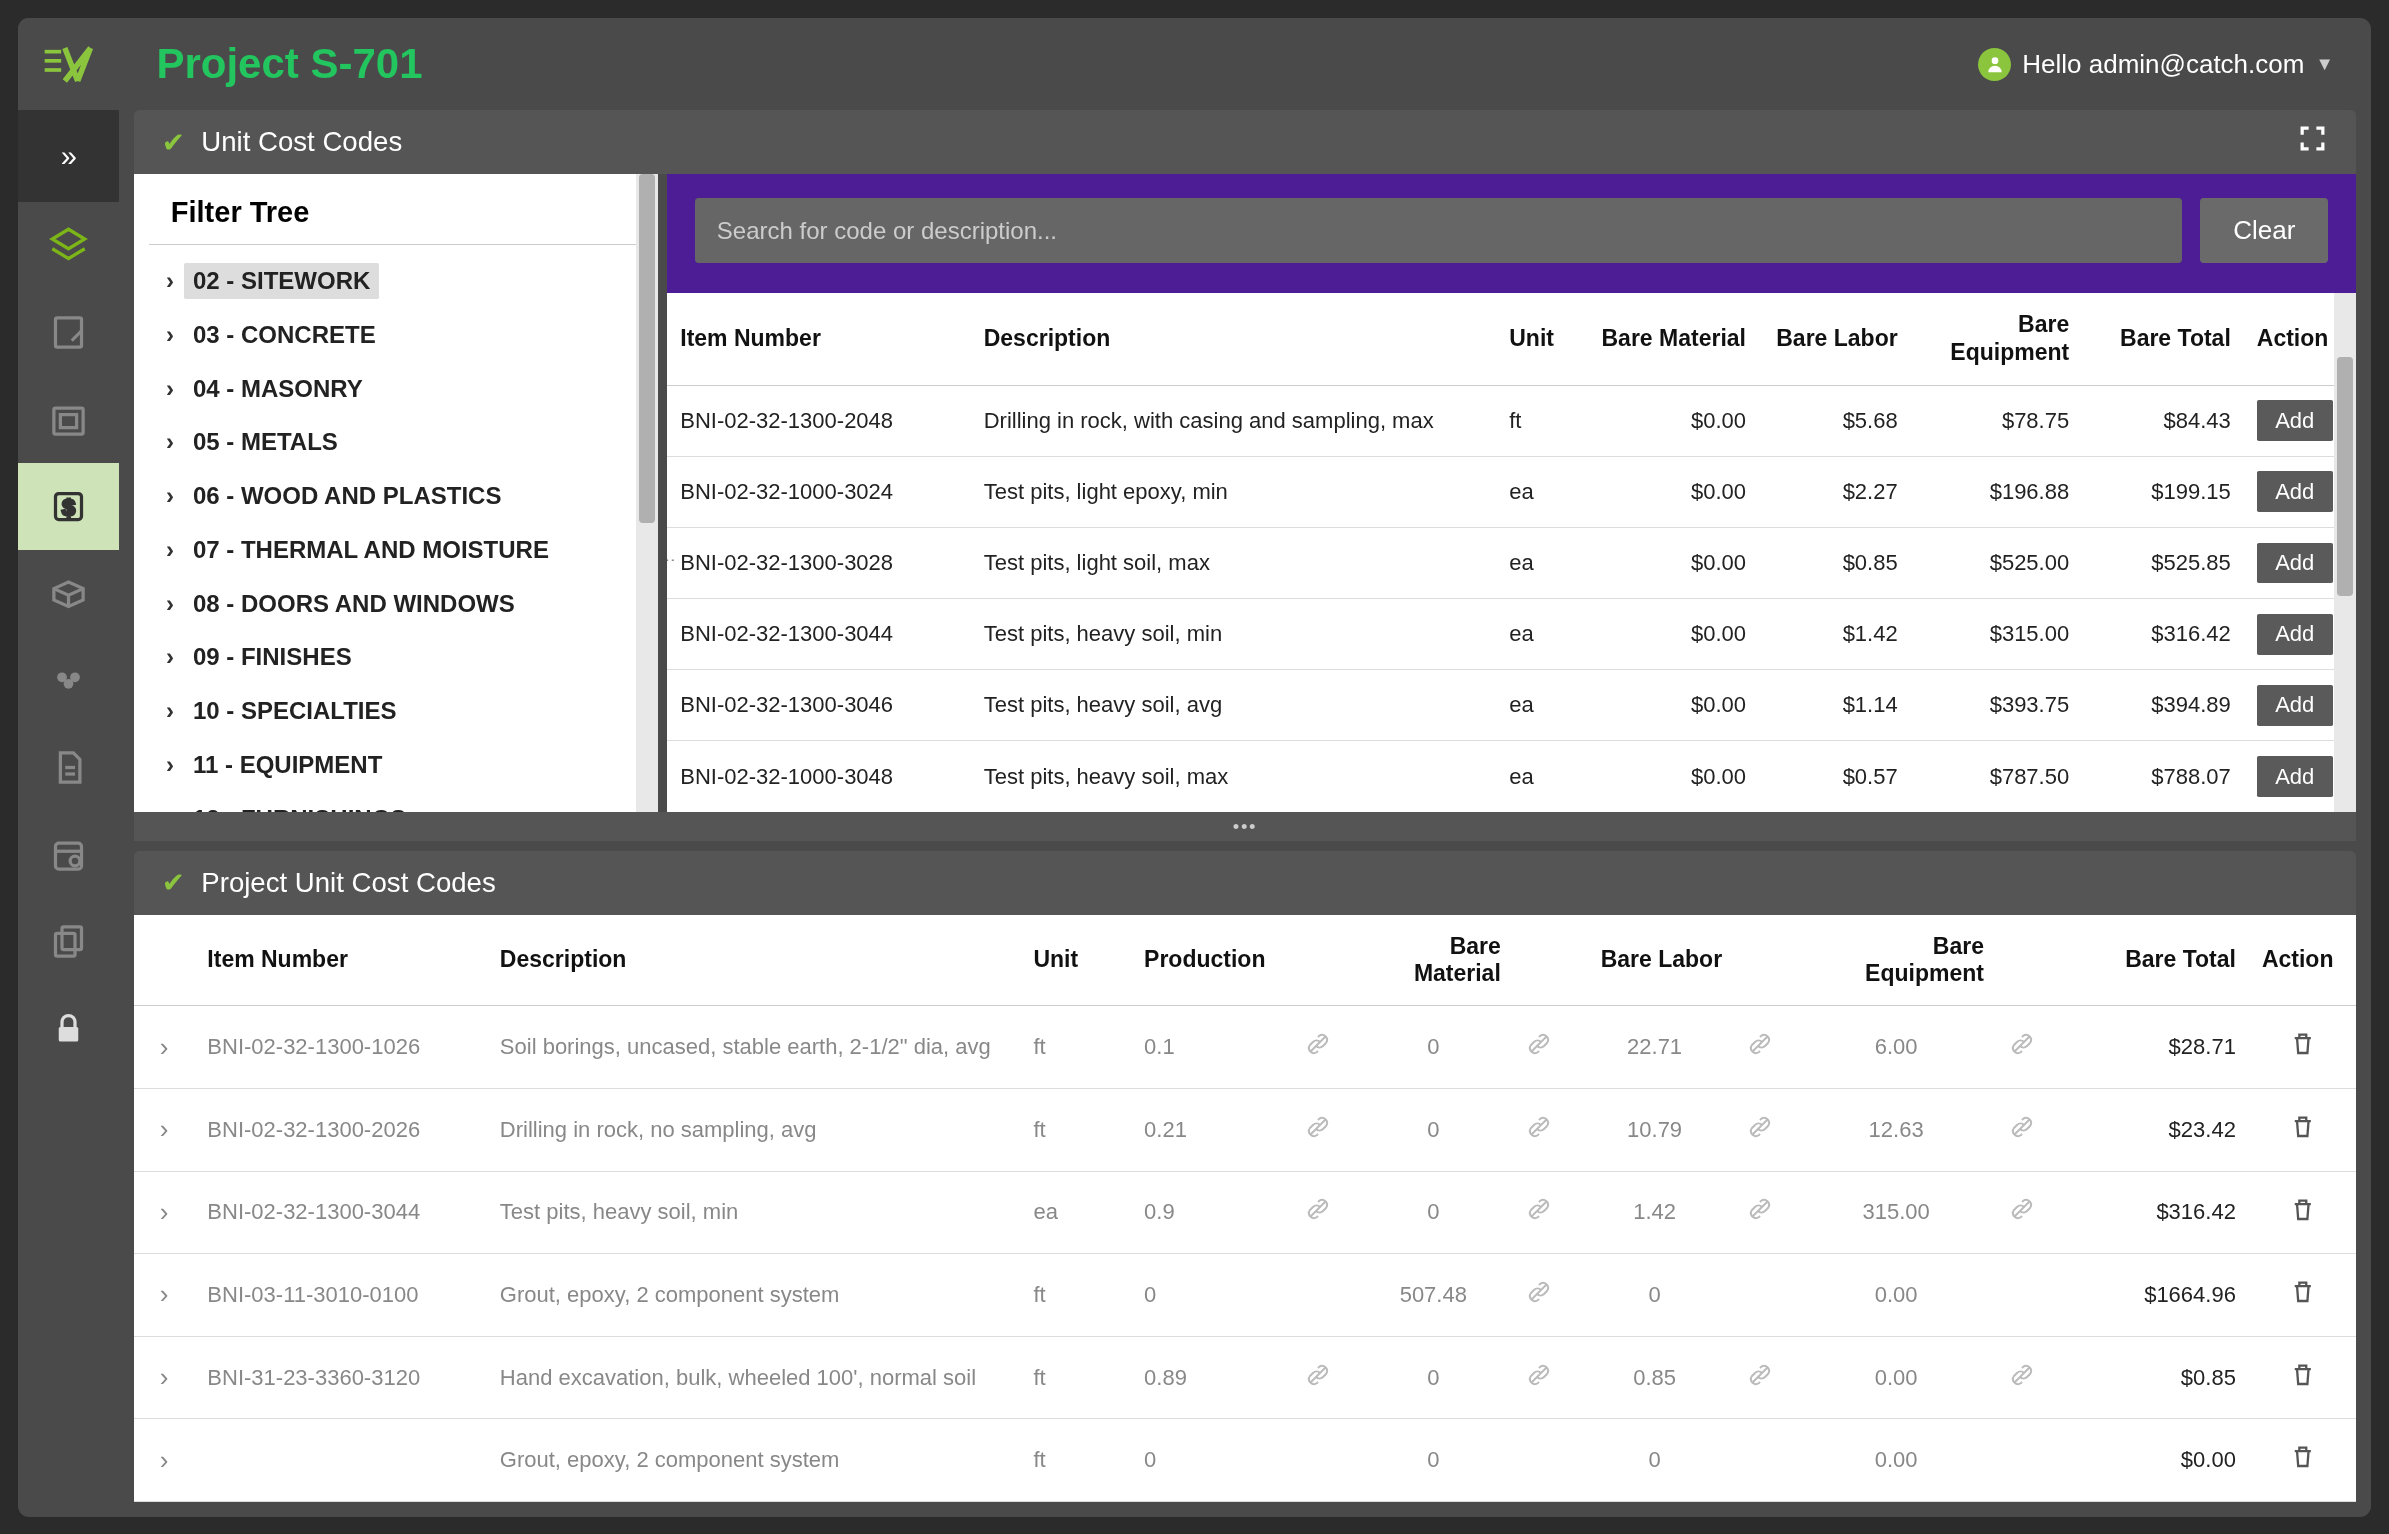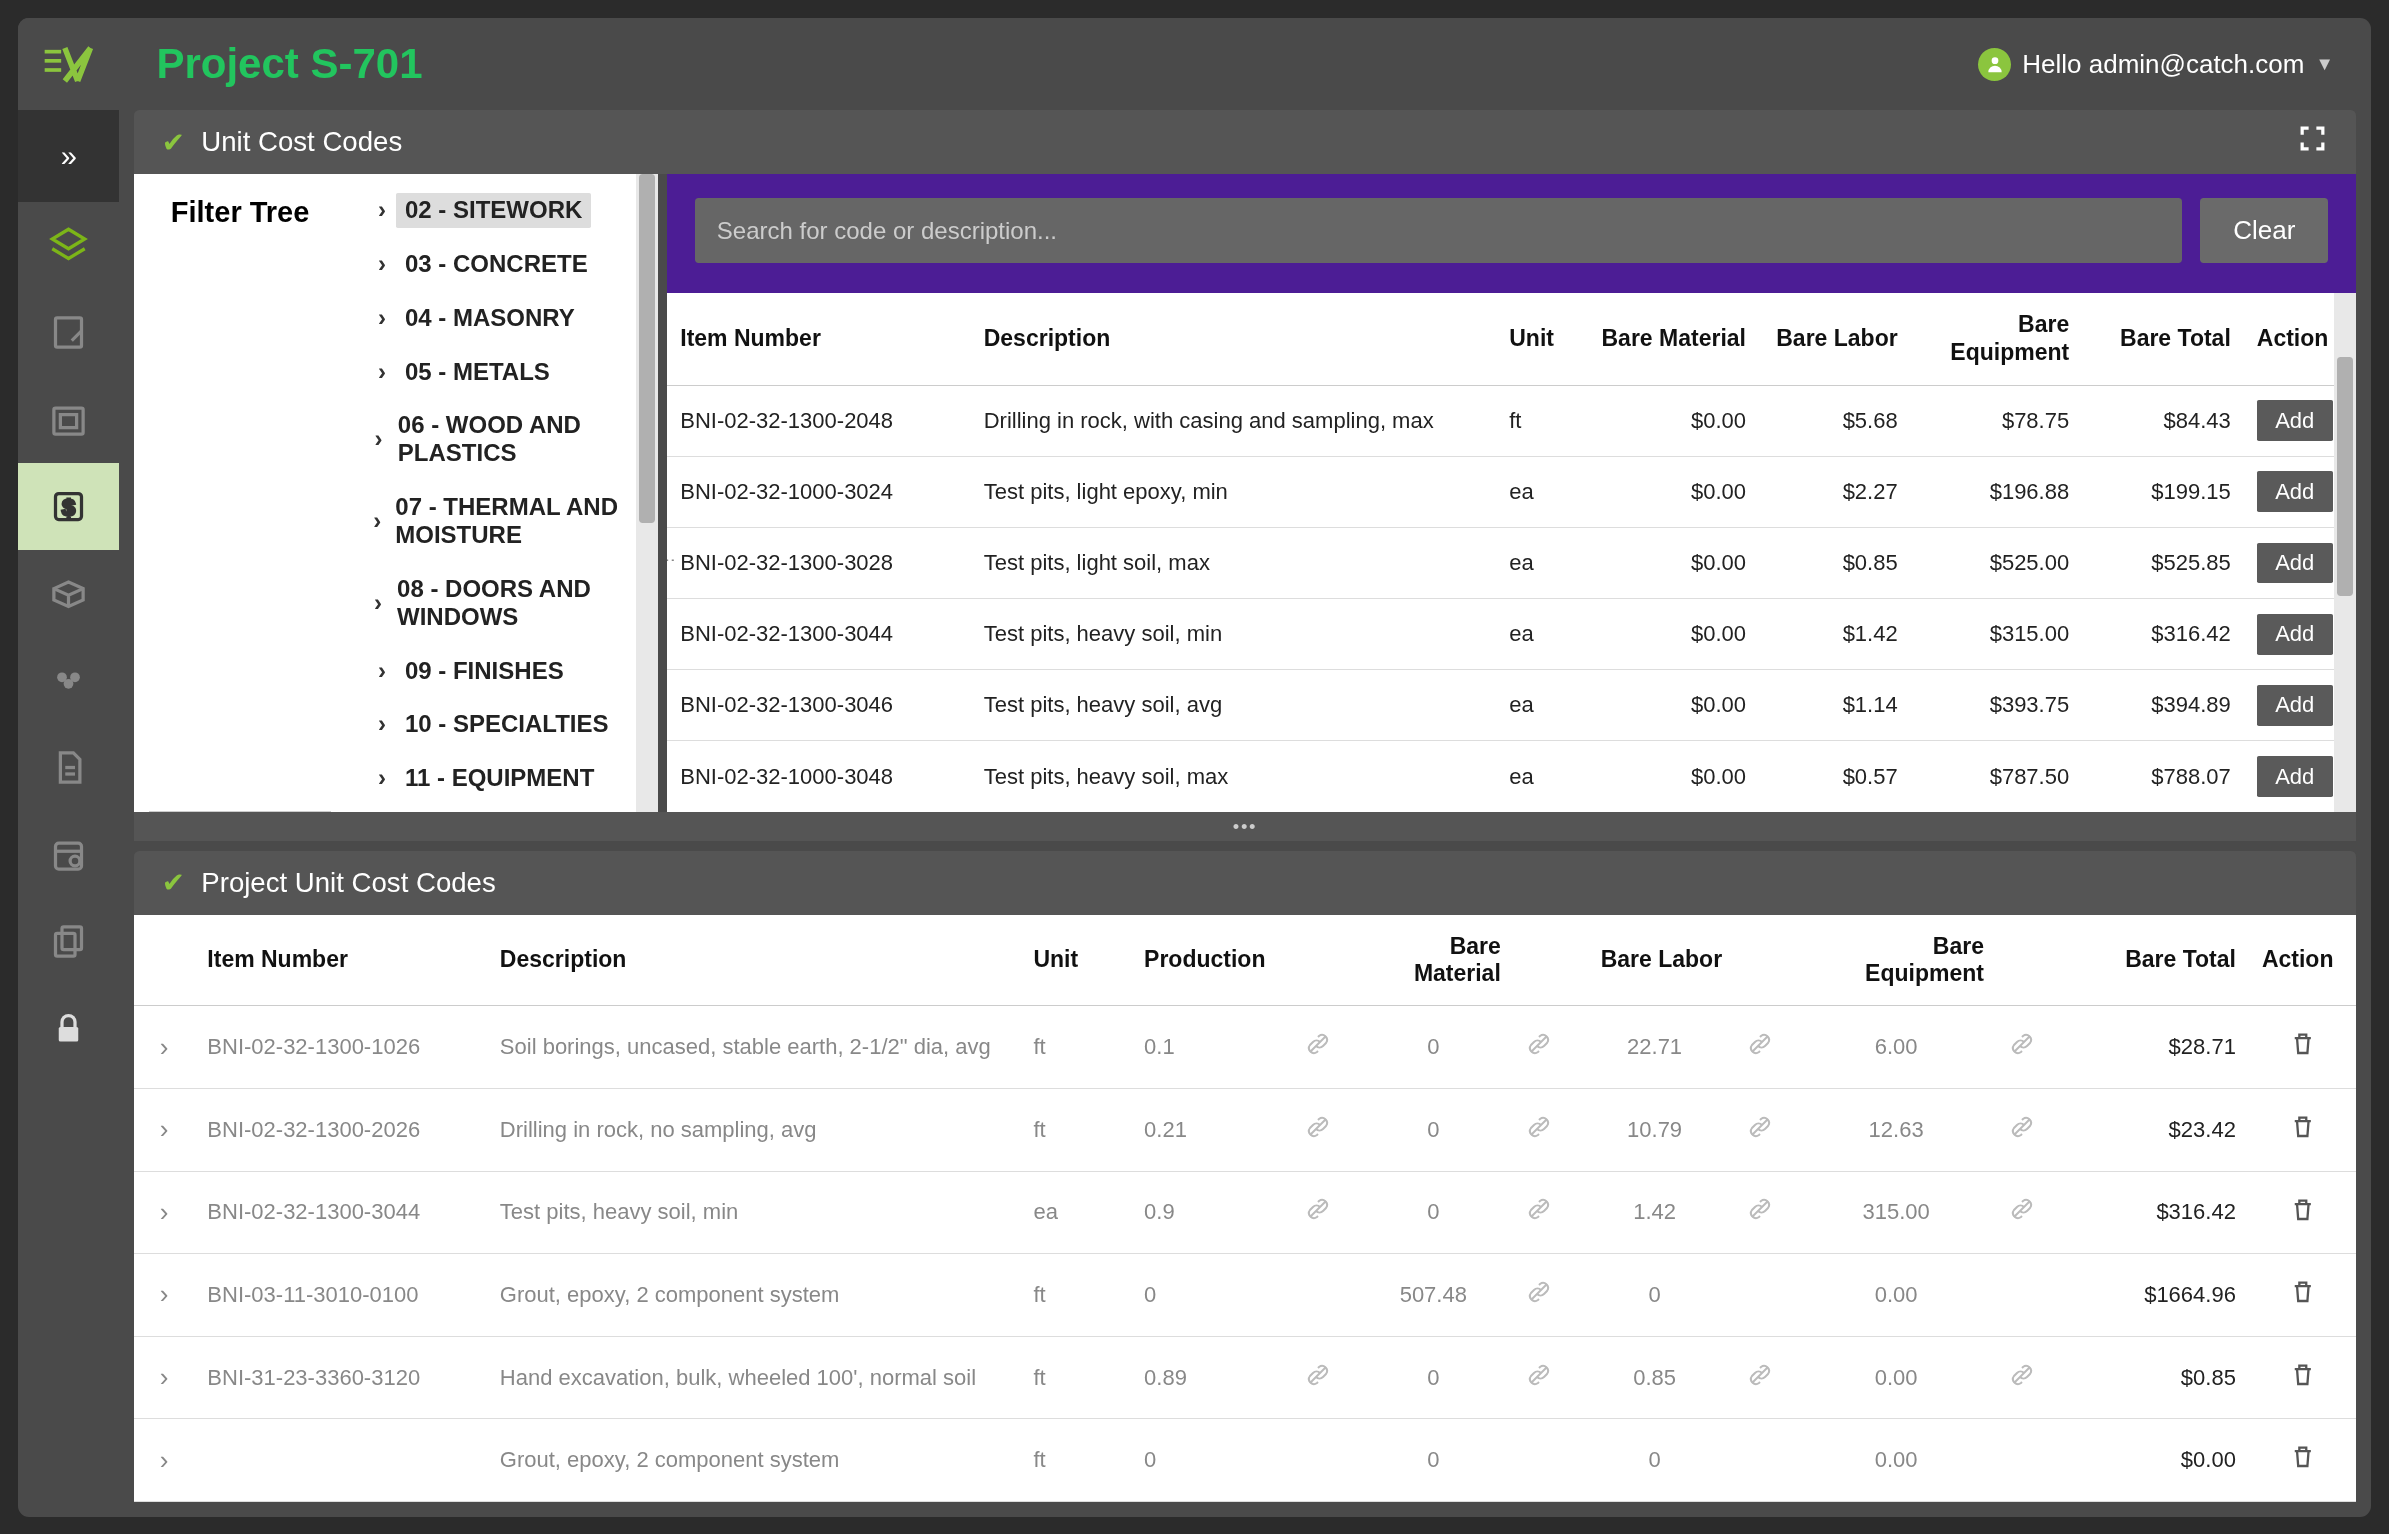--- a/index.html
+++ b/index.html
@@ -17,21 +17,21 @@
 .header { height:92px; display:flex; align-items:center; padding:0 37px; }
 .project-title { color:#22c55e; font-size:42px; font-weight:bold; flex:1; }
 .user-box { display:flex; align-items:center; gap:11px; color:#fff; font-size:26px; cursor:pointer; }
 .user-avatar { width:33px; height:33px; border-radius:50%; background:#8bc53e; display:flex; align-items:center; justify-content:center; }
 .user-avatar svg { width:20px; height:20px; fill:#fff; }
 .caret-down { font-size:18.4px; color:#ccc; }
 .section-header { height:64px; background:#555; display:flex; align-items:center; padding:0 27.6px; color:#fff; font-size:27.6px; margin:0 14.7px; border-radius:5.5px 5.5px 0 0; }
 .section-header .chev { color:#8bc53e; margin-right:16.5px; cursor:pointer; }
 .section-header .expand-icon { margin-left:auto; cursor:pointer; }
 .content-row { display:flex; margin:0 14.7px; gap:9.2px; flex:1; min-height:0; }
-.filter-panel { width:524px; background:#fff; display:flex; position:relative; }
+.filter-panel { width:524px; background:#fff; display:flex; flex-direction:column; position:relative; }
 .filter-header { font-size:29px; font-weight:bold; padding:22px 22px 14.7px; border-bottom:1.8px solid #ccc; margin:0 14.7px; }
 .filter-list { flex:1; overflow:auto; padding:9.2px 14.7px; }
 .filter-row { display:flex; align-items:center; padding:9.2px 7.4px; font-size:24px; font-weight:bold; color:#222; cursor:pointer; }
 .filter-row .chevr { width:27.6px; text-align:center; color:#333; font-size:24px; }
 .filter-row .label { padding:3.7px 9.2px; }
 .filter-row.selected .label { background:#ddd; border-radius:1.8px; }
 .filter-scrollbar { position:absolute; right:0; top:0; bottom:0; width:22px; background:#e8e8e8; }
 .filter-thumb { position:absolute; top:0; left:2.8px; right:2.8px; height:349px; background:#b0b0b0; border-radius:3.7px; }
 .grid-panel { flex:1; display:flex; flex-direction:column; background:#4c1d95; position:relative; }
 .search-row { padding:24px 27.6px; display:flex; gap:18.4px; }

